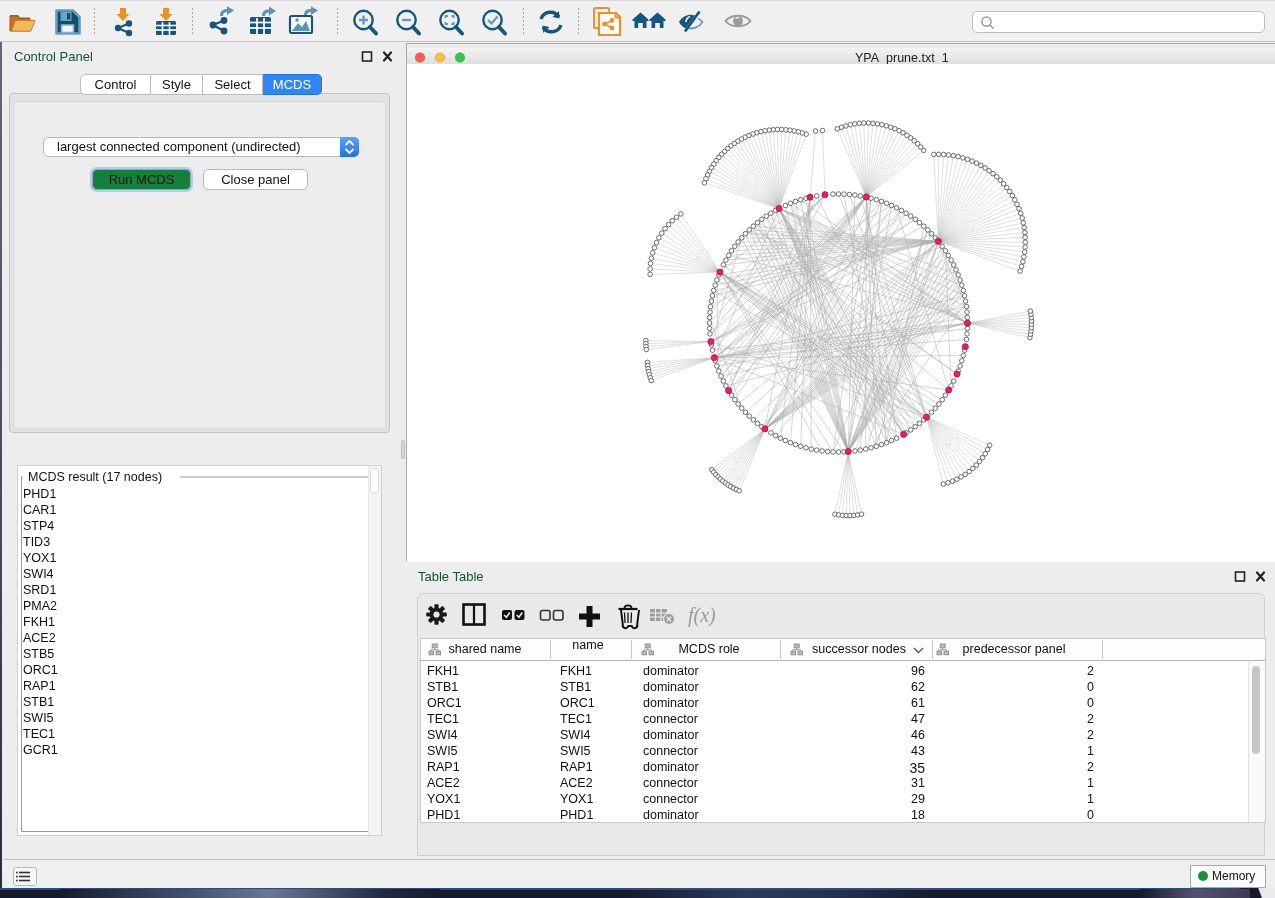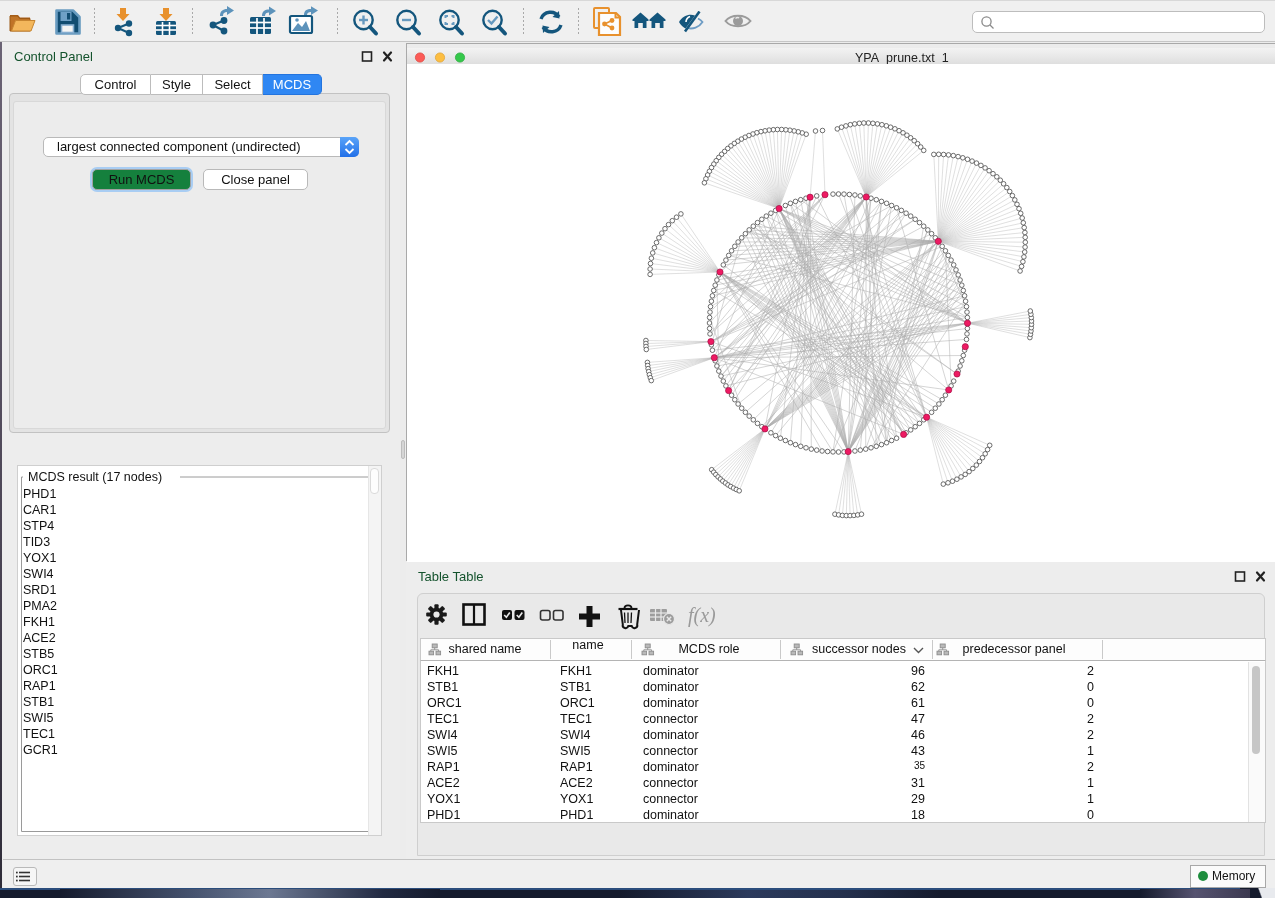--- a/index.html
+++ b/index.html
@@ -1010,21 +1010,21 @@
 <div class="abs" style="left:439px;top:166px;width:80px;text-align:right;font-size:12.5px">46</div>
 <div class="abs" style="left:608px;top:166px;width:80px;text-align:right;font-size:12.5px">2</div>
 <div class="abs" style="left:21px;top:182px;font-size:12.5px">SWI5</div>
 <div class="abs" style="left:154px;top:182px;font-size:12.5px">SWI5</div>
 <div class="abs" style="left:237px;top:182px;font-size:12.5px">connector</div>
 <div class="abs" style="left:439px;top:182px;width:80px;text-align:right;font-size:12.5px">43</div>
 <div class="abs" style="left:608px;top:182px;width:80px;text-align:right;font-size:12.5px">1</div>
 <div class="abs" style="left:21px;top:198px;font-size:12.5px">RAP1</div>
 <div class="abs" style="left:154px;top:198px;font-size:12.5px">RAP1</div>
 <div class="abs" style="left:237px;top:198px;font-size:12.5px">dominator</div>
-<div class="abs" style="left:439px;top:198px;width:80px;text-align:right;font-size:10px">35</div>
+<div class="abs" style="left:439px;top:198px;width:80px;text-align:right;font-size:14px">35</div>
 <div class="abs" style="left:608px;top:198px;width:80px;text-align:right;font-size:12.5px">2</div>
 <div class="abs" style="left:21px;top:214px;font-size:12.5px">ACE2</div>
 <div class="abs" style="left:154px;top:214px;font-size:12.5px">ACE2</div>
 <div class="abs" style="left:237px;top:214px;font-size:12.5px">connector</div>
 <div class="abs" style="left:439px;top:214px;width:80px;text-align:right;font-size:12.5px">31</div>
 <div class="abs" style="left:608px;top:214px;width:80px;text-align:right;font-size:12.5px">1</div>
 <div class="abs" style="left:21px;top:230px;font-size:12.5px">YOX1</div>
 <div class="abs" style="left:154px;top:230px;font-size:12.5px">YOX1</div>
 <div class="abs" style="left:237px;top:230px;font-size:12.5px">connector</div>
 <div class="abs" style="left:439px;top:230px;width:80px;text-align:right;font-size:12.5px">29</div>

